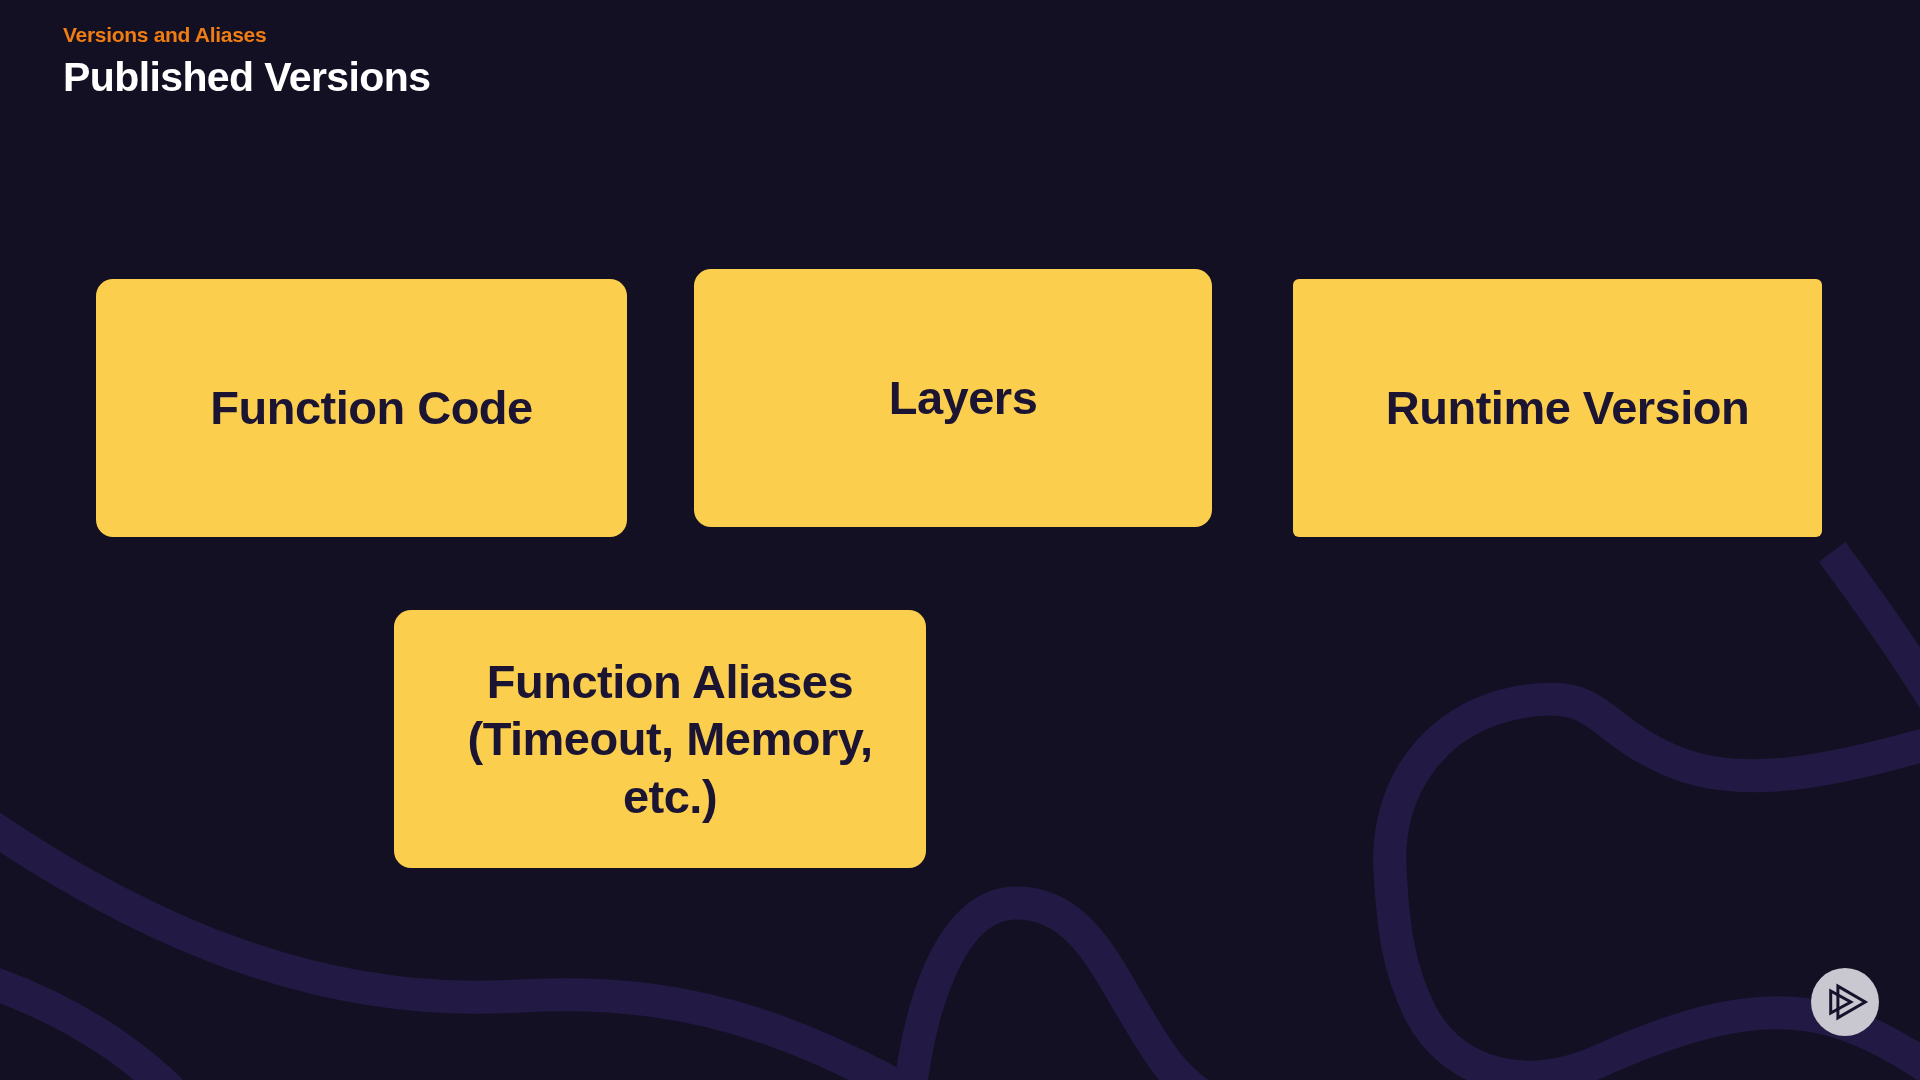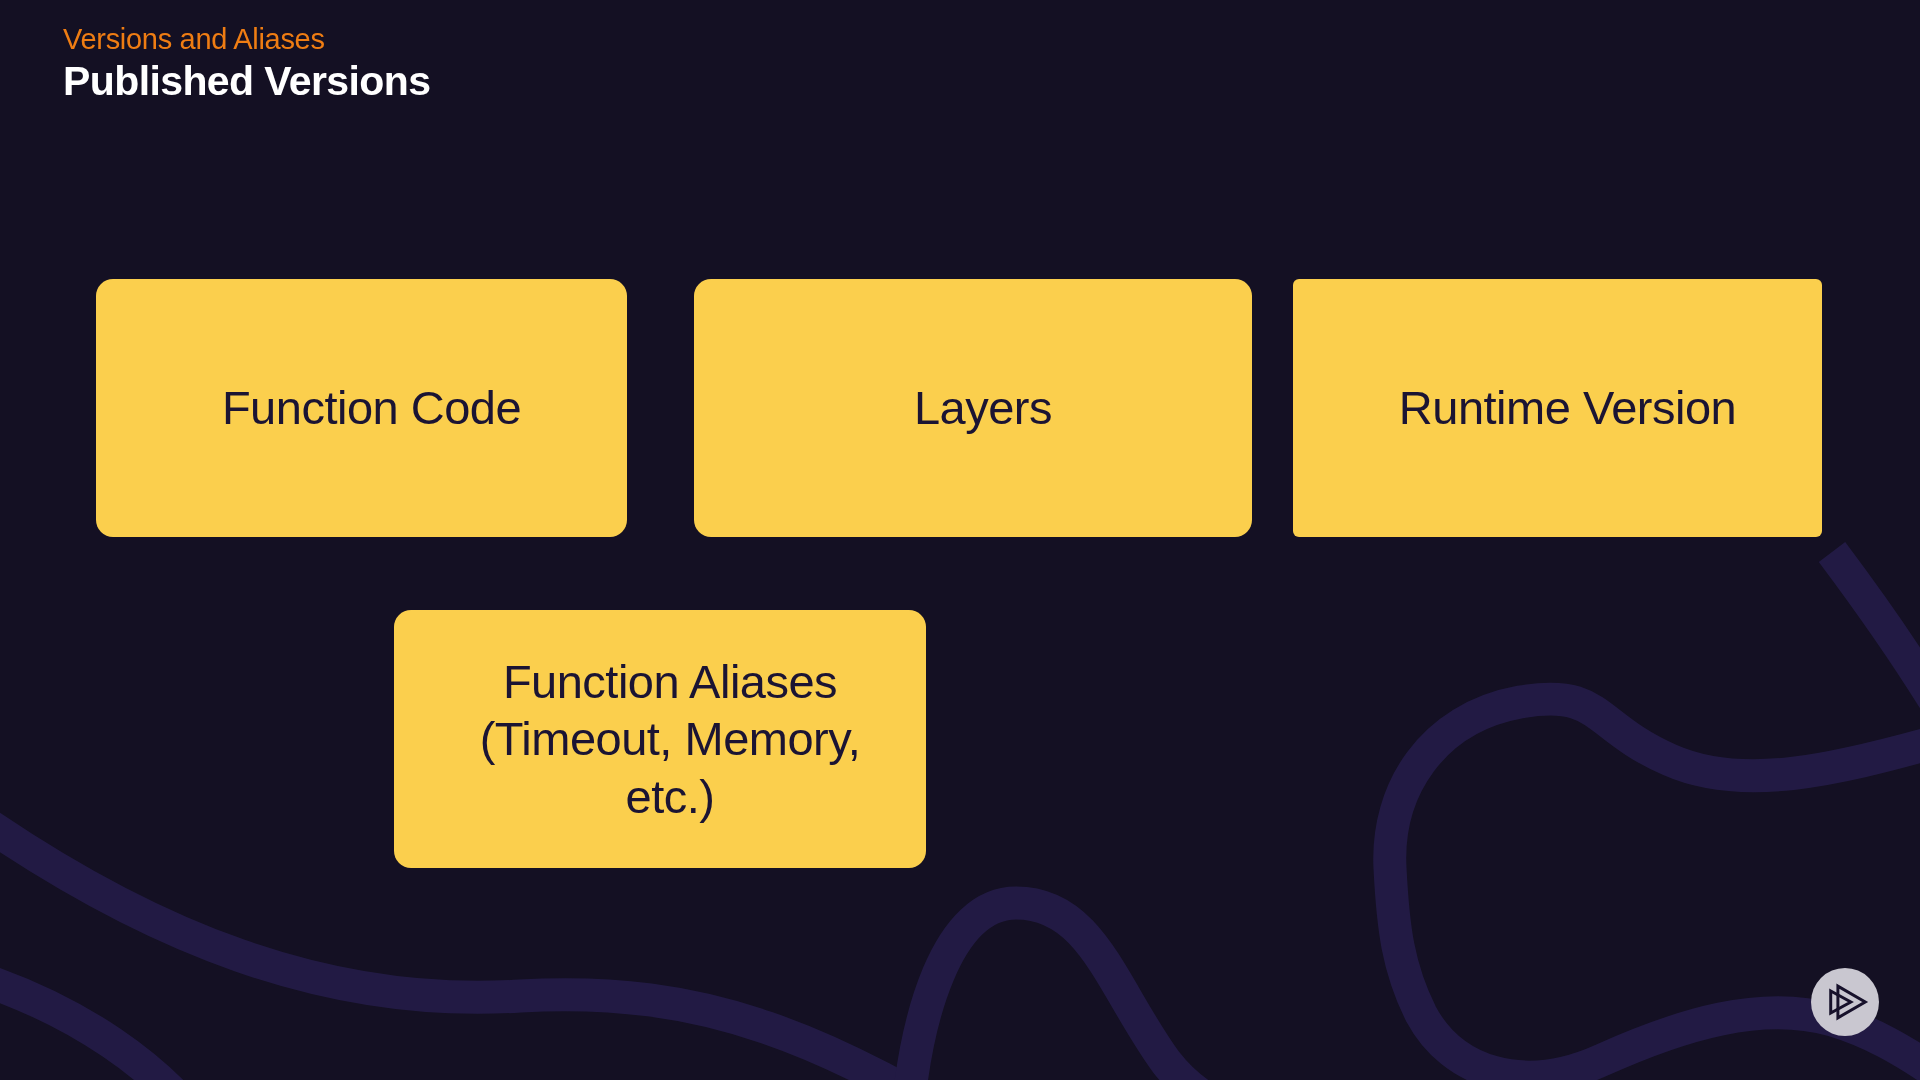--- a/index.html
+++ b/index.html
@@ -17,38 +17,38 @@
   body{
     background:var(--background);
     font-family:"Liberation Sans","DejaVu Sans",sans-serif;
     position:relative;
   }
   .stage{position:absolute;inset:0;width:1920px;height:1080px;overflow:hidden;}
   .waves{position:absolute;left:0;top:0;width:1920px;height:1080px;display:block;}
   .header{position:absolute;left:63px;top:22px;}
   .eyebrow{
     color:var(--eyebrow);
-    font-size:29px;font-weight:normal;letter-spacing:-0.3px;line-height:1.2;
+    font-size:21px;font-weight:bold;letter-spacing:-0.3px;line-height:1.2;
   }
   .title{
     color:var(--title);
     font-size:41px;font-weight:bold;letter-spacing:-0.6px;line-height:1.2;
-    margin-top:0;
+    margin-top:6px;
   }
   .card{
     position:absolute;
     background:var(--card_fill);
     border-radius:17px;
     display:flex;align-items:center;justify-content:center;
     text-align:center;
     color:var(--card_text);
-    font-size:47px;font-weight:normal;letter-spacing:-0.5px;line-height:1.22;padding-left:20px;
+    font-size:47px;font-weight:bold;letter-spacing:-0.5px;line-height:1.22;padding-left:20px;
   }
   .card-1{left:96px;top:279px;width:531px;height:258px;}
-  .card-2{left:694px;top:279px;width:558px;height:258px;}
+  .card-2{left:694px;top:269px;width:518px;height:258px;}
   .card-3{left:1293px;top:279px;width:529px;height:258px;border-radius:6px;}
   .card-4{left:394px;top:610px;width:532px;height:258px;}
   .card-label{display:block;max-width:480px;}
   .card-4 .card-label{max-width:452px;}
   .player{
     position:absolute;left:1811px;top:968px;width:68px;height:68px;
     background:var(--player_circle);
     border-radius:50%;
     display:flex;align-items:center;justify-content:center;
     cursor:pointer;border:none;

